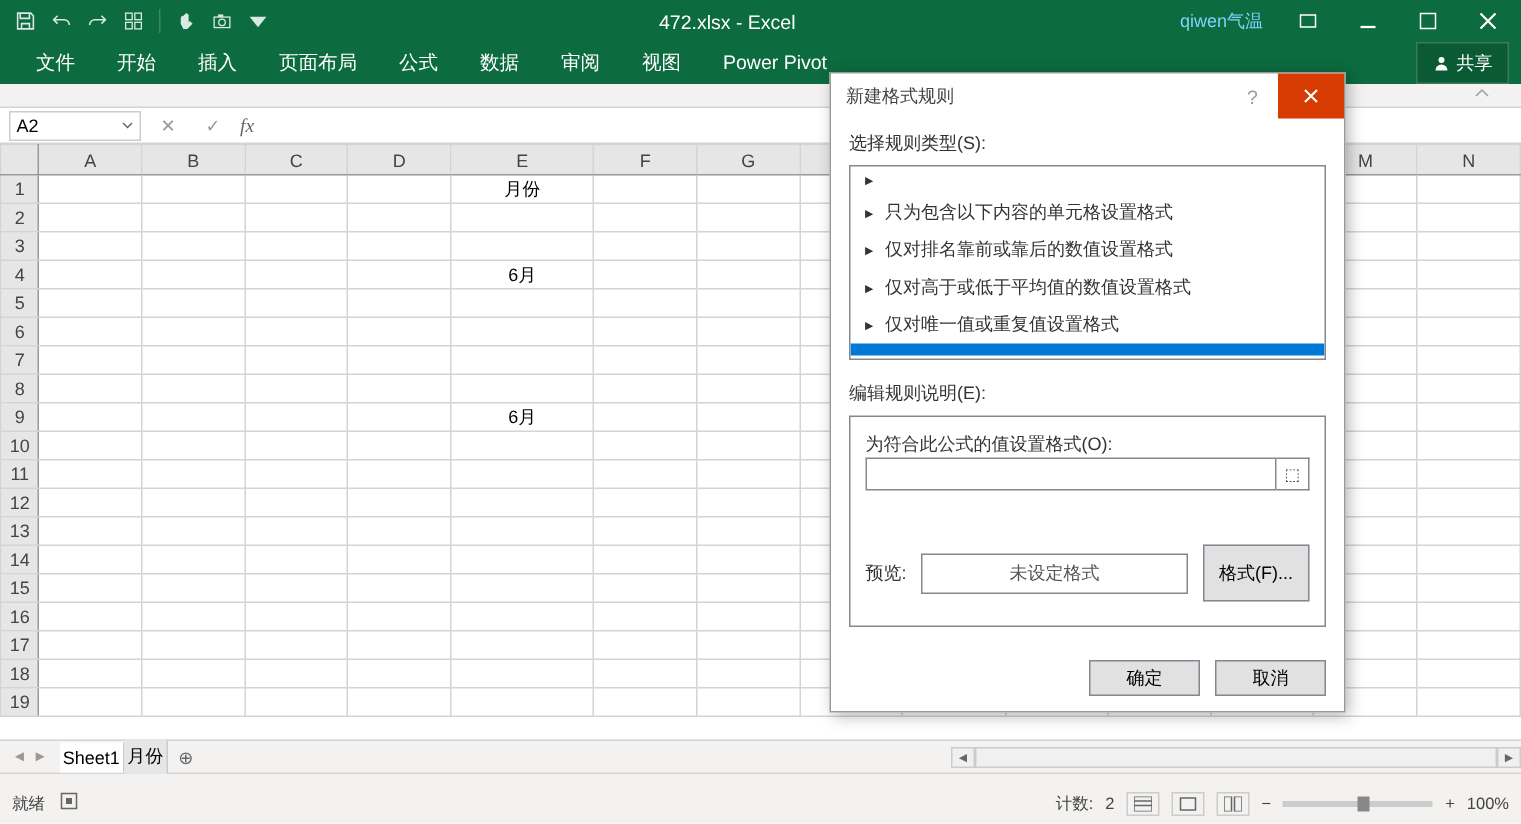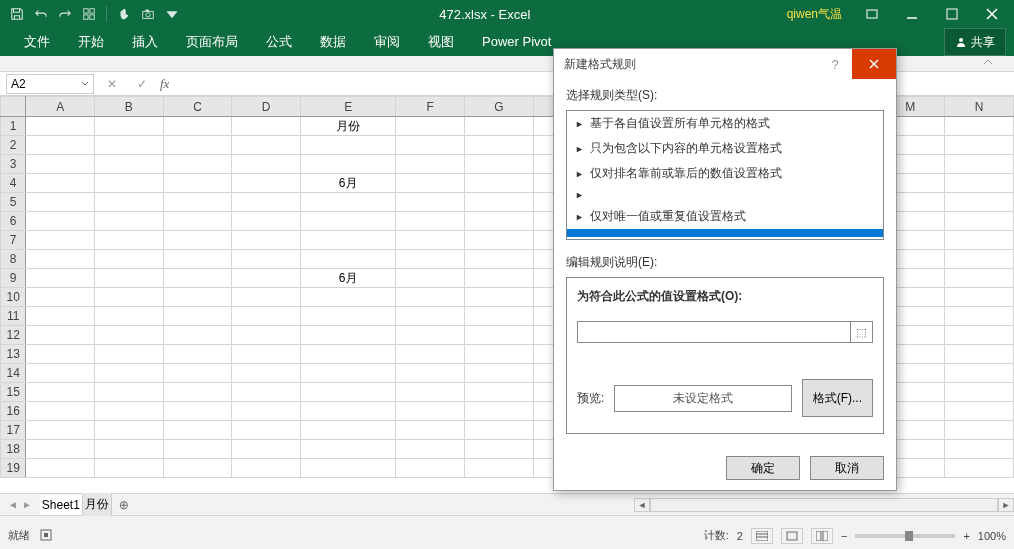--- a/index.html
+++ b/index.html
@@ -6,21 +6,21 @@
 body { width: 1014px; height: 549px; background: #fff; overflow: hidden; position: relative; font-size: 12px; }
 
 
 .title-bar { height: 28px; background: #0c6b3f; display: flex; align-items: center; color: #c8e6d5; }
 .qat { display: flex; align-items: center; gap: 2px; padding-left: 6px; }
 .qat-btn { width: 22px; height: 22px; display: flex; align-items: center; justify-content: center; cursor: pointer; opacity: 0.85; }
 .qat-btn svg { width: 14px; height: 14px; }
 .qat-sep { width: 1px; height: 16px; background: rgba(255,255,255,0.2); margin: 0 4px; }
 .title-center { flex: 1; text-align: center; color: #fff; font-size: 13px; }
 .title-right { display: flex; align-items: center; gap: 4px; padding-right: 4px; }
-.user-name { color: #fde047; font-size: 12px; margin-right: 8px; }
+.user-name { color: #7dd3fc; font-size: 12px; margin-right: 8px; }
 .win-btn { width: 36px; height: 28px; display: flex; align-items: center; justify-content: center; }
 .win-btn svg { width: 12px; height: 12px; }
 
 
 .ribbon { height: 28px; background: #0c6b3f; display: flex; padding-left: 10px; }
 .tab { color: #fff; padding: 0 14px; height: 28px; line-height: 28px; font-size: 13px; cursor: pointer; }
 .share-btn { margin-left: auto; margin-right: 8px; background: #0a5a34; color: #fff; padding: 3px 10px; display: flex; align-items: center; gap: 4px; font-size: 12px; border: 1px solid rgba(255,255,255,0.2); }
 .share-btn svg { width: 12px; height: 12px; }
 
 
@@ -72,21 +72,21 @@
 .dlg-help { width: 34px; height: 30px; display:flex; align-items:center; justify-content:center; color:#999; font-size:13px; }
 .dlg-close { width: 44px; height: 30px; background: #d83b01; display:flex; align-items:center; justify-content:center; }
 .dlg-close svg { stroke:#fff; }
 .dlg-body { padding: 4px 12px 12px; font-size: 12px; color: #333; }
 .dlg-section-label { display:block; margin: 4px 0 6px; }
 .rule-list { border: 1px solid #828790; height: 130px; overflow:hidden; }
 .rule-item { padding: 4px 8px; display:flex; align-items:center; gap:6px; cursor:pointer; }
 .rule-item.selected { background: #0078d7; color: #fff; }
 .rule-arrow { font-size: 9px; }
 .edit-box { border: 1px solid #828790; padding: 10px 10px 16px; margin-top: 6px; }
-.edit-label { font-weight: bold; margin-bottom: 16px; display:block; }
+.edit-label { font-weight: normal; margin-bottom: 0; display:block; }
 .formula-field { display:flex; }
 .formula-field input { flex:1; height: 22px; border: 1px solid #828790; padding: 0 4px; outline:none; }
 .formula-field .picker { width: 22px; height: 22px; border: 1px solid #828790; border-left:none; display:flex; align-items:center; justify-content:center; font-size:11px; }
 .preview-row { display:flex; align-items:center; gap: 10px; margin-top: 36px; }
 .preview-box { flex:1; height: 27px; border: 1px solid #828790; display:flex; align-items:center; justify-content:center; color:#555; }
 .fmt-btn { height: 38px; padding: 0 10px; border: 1px solid #828790; background: #e1e1e1; cursor:pointer; font-size:12px; }
 .dlg-buttons { display:flex; justify-content:flex-end; gap: 10px; padding: 10px 12px; }
 .dlg-btn { width: 74px; height: 24px; border: 1px solid #828790; background: #e1e1e1; font-size:12px; cursor:pointer; }
 </style>
 </head>
@@ -608,32 +608,32 @@
             <path d="M2 2l8 8M10 2l-8 8" stroke-width="1.5"></path>
           </svg>
         </div>
     </div>
   </div>
   <div class="dlg-body">
     <span class="dlg-section-label">选择规则类型(S):</span>
     <div class="rule-list">
       <div class="rule-item">
           <span class="rule-arrow">►</span>
-          <span>基于各自值设置所有单元格的格式</span>
         </div>
       <div class="rule-item">
           <span class="rule-arrow">►</span>
           <span>只为包含以下内容的单元格设置格式</span>
         </div>
       <div class="rule-item">
           <span class="rule-arrow">►</span>
           <span>仅对排名靠前或靠后的数值设置格式</span>
         </div>
       <div class="rule-item">
           <span class="rule-arrow">►</span>
+          <span>仅对高于或低于平均值的数值设置格式</span>
         </div>
       <div class="rule-item">
           <span class="rule-arrow">►</span>
           <span>仅对唯一值或重复值设置格式</span>
         </div>
       <div class="rule-item selected"></div>
     </div>
     <span class="dlg-section-label" style="margin-top:14px">编辑规则说明(E):</span>
     <div class="edit-box">
       <span class="edit-label">为符合此公式的值设置格式(O):</span>

